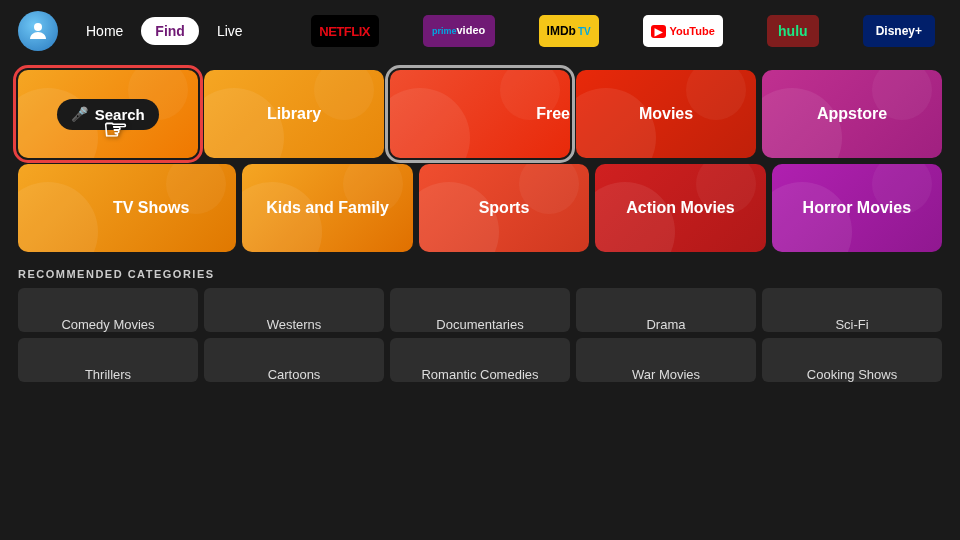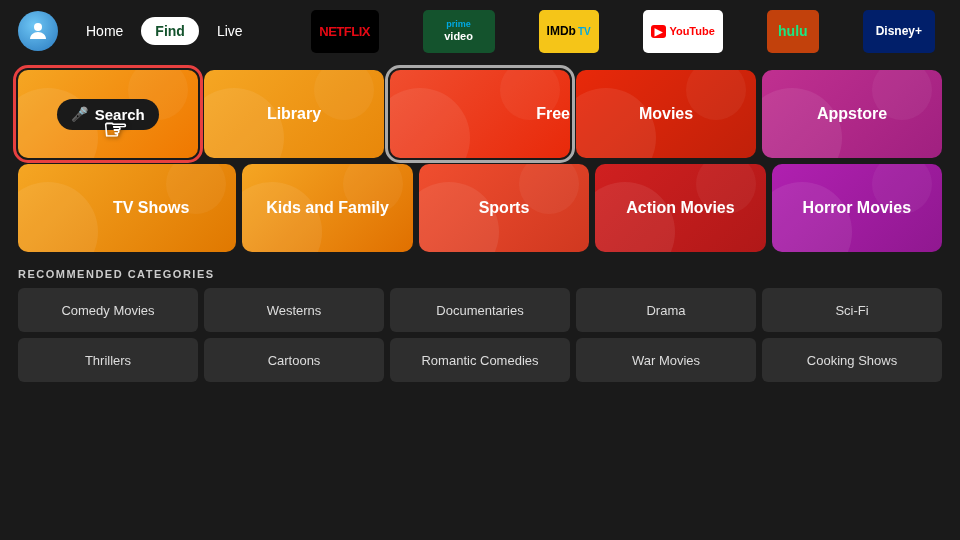--- a/index.html
+++ b/index.html
@@ -42,53 +42,53 @@
     .nav-item {
       padding: 6px 14px;
       border-radius: 20px;
       font-size: 14px;
       font-weight: 500;
       cursor: pointer;
       color: white;
     }
     .nav-item.active {
       background-color: white;
-      color: #14532d;
+      color: #701a75;
       font-weight: 700;
     }
 
     .nav-spacer { flex: 1; }
 
     .streaming-logos {
       display: flex;
       align-items: center;
       gap: 6px;
     }
     .logo-badge {
-      height: 43px;
+      height: 32px;
       border-radius: 5px;
       display: flex;
       align-items: center;
       justify-content: center;
       padding: 0 8px;
       font-weight: 900;
       font-size: 12px;
       cursor: pointer;
       flex-shrink: 0;
       margin-left: 38px;
     }
     .logo-netflix { background: black; color: #e50914; font-size: 13px; letter-spacing: -0.5px; min-width: 68px; }
-    .logo-prime { background: #14532d; color: white; min-width: 72px; font-size: 10px; line-height: 1.2; flex-direction: column; }
+    .logo-prime { background: #701a75; color: white; min-width: 72px; font-size: 10px; line-height: 1.2; flex-direction: row; }
     .logo-prime .prime-top { color: #00a8e1; font-size: 9px; font-weight: 700; }
     .logo-prime .prime-bottom { font-size: 11px; color: white; font-weight: 700; }
     .logo-imdb { background: #f5c518; color: black; font-size: 12px; min-width: 56px; }
     .logo-imdb .tv { font-size: 10px; color: #00a8e1; }
     .logo-youtube { background: white; color: #ff0000; min-width: 80px; font-size: 11px; font-weight: 700; }
     .logo-youtube .yt-icon { background: #ff0000; color: white; border-radius: 3px; padding: 1px 4px; margin-right: 3px; font-size: 10px; }
-    .logo-hulu { background: #c2410c; color: #1ce783; font-size: 14px; font-weight: 900; min-width: 52px; }
+    .logo-hulu { background: #7f1d1d; color: #1ce783; font-size: 14px; font-weight: 900; min-width: 52px; }
     .logo-disney { background: #011f6a; color: white; min-width: 72px; font-size: 12px; font-weight: 700; }
     .logo-more { background: #333; color: white; min-width: 36px; font-size: 16px; border-radius: 5px; }
     .logo-settings { background: #333; color: white; min-width: 36px; font-size: 16px; border-radius: 5px; }
 
     
     .tiles-container {
       padding: 8px 18px 10px 18px;
       display: flex;
       flex-direction: column;
       gap: 6px;
@@ -201,21 +201,21 @@
     .cat-row {
       display: flex;
       gap: 6px;
     }
     .cat-tile {
       flex: 1;
       height: 44px;
       background: #2e2e2e;
       border-radius: 6px;
       display: flex;
-      align-items: center;
+      align-items: flex-end;
       justify-content: center;
       font-size: 13px;
       font-weight: 500;
       color: #ddd;
       cursor: pointer;
     }
   </style>
 </head>
 <body>
 

